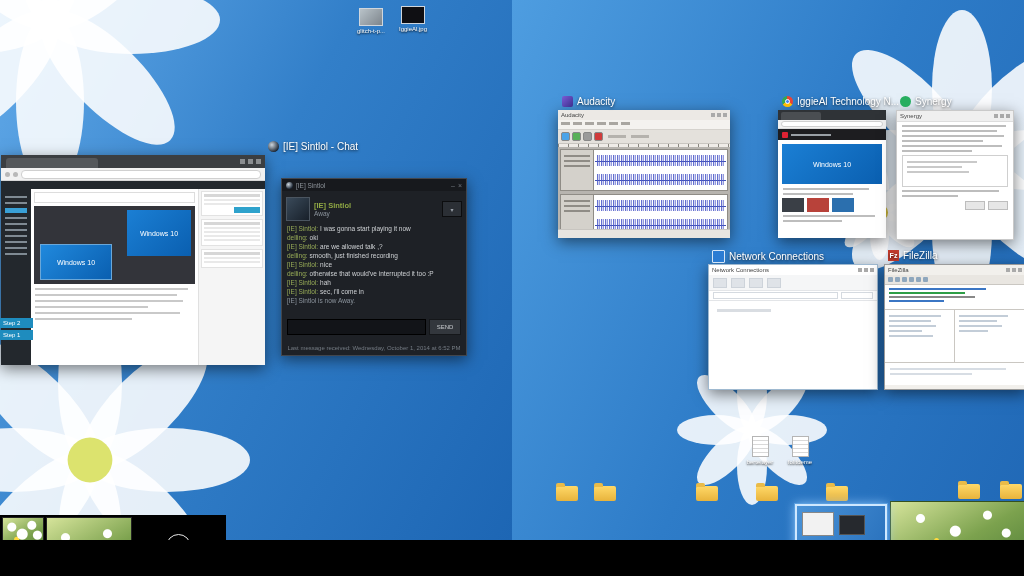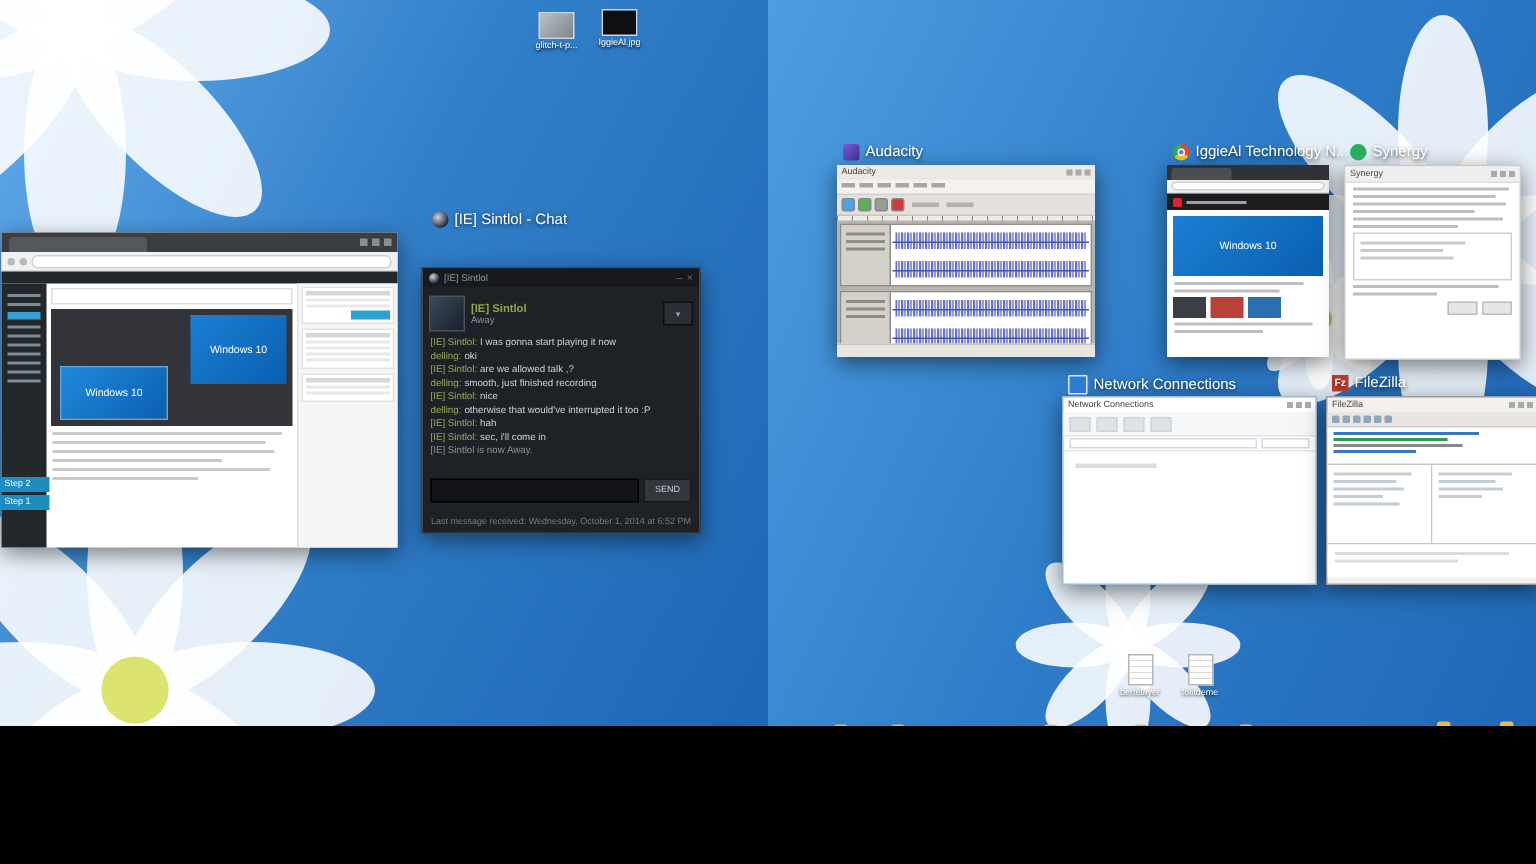--- a/index.html
+++ b/index.html
@@ -1,18 +1,18 @@
 <!DOCTYPE html>
 <html><head>
 <meta charset="utf-8">
 <style>
   html,body{margin:0;padding:0}
   body{width:1024px;height:576px;position:relative;overflow:hidden;
        font-family:"Liberation Sans",sans-serif;background:#000}
-  .mon{position:absolute;top:0;width:512px;height:484px;overflow:hidden}
+  .mon{position:absolute;top:0;width:512px;height:540px;overflow:hidden}
   #mon-left{left:0;background:linear-gradient(118deg,#62aae9 0%,#327fc9 45%,#1d66b4 100%)}
   #mon-right{left:512px;background:linear-gradient(115deg,#4e9de0 0%,#2e7cc8 52%,#2068b6 100%)}
   .flower{position:absolute;pointer-events:none}
 
   
   .win-label{position:absolute;display:flex;align-items:center;gap:4px;color:#fff;
              font-size:10px;text-shadow:0 1px 3px rgba(0,0,0,.75);white-space:nowrap;z-index:6}
   .ic11{width:11px;height:11px;flex:0 0 auto}
   .chrome-ic{border-radius:50%;background:conic-gradient(#ea4335 0 33%,#fbbc05 0 66%,#34a853 0 100%);position:relative}
   .chrome-ic::after{content:"";position:absolute;inset:27%;background:#4285f4;border-radius:50%;border:1px solid #fff}
@@ -314,21 +314,21 @@
           <div class="bh"></div>
             <div class="bl"></div>
             <div class="bl"></div>
         </div>
       </div>
     </div>
   </div>
   <div class="step-chip" style="left:0;top:318px">Step 2</div>
   <div class="step-chip" style="left:0;top:330px">Step 1</div>
 
-  <div class="win-label" style="left:288px;top:141px">
+  <div class="win-label" style="left:268px;top:141px">
     <span class="ic11 steam-ic"></span>
     <span>[IE] Sintlol - Chat</span>
   </div>
   <div class="thumb" id="sw">
     <div class="sw-tbar">
       <span class="ic11 steam-ic" style="width:7px;height:7px"></span>
       <span>[IE] Sintlol</span>
       <span class="grow"></span>
       <span class="tb">–</span>
       <span class="tb">×</span>

